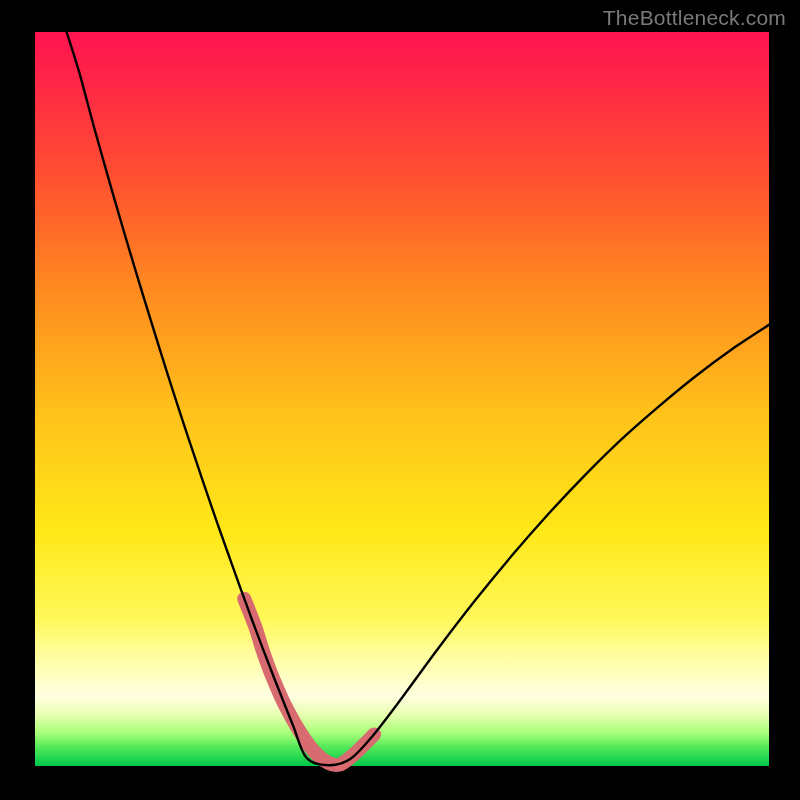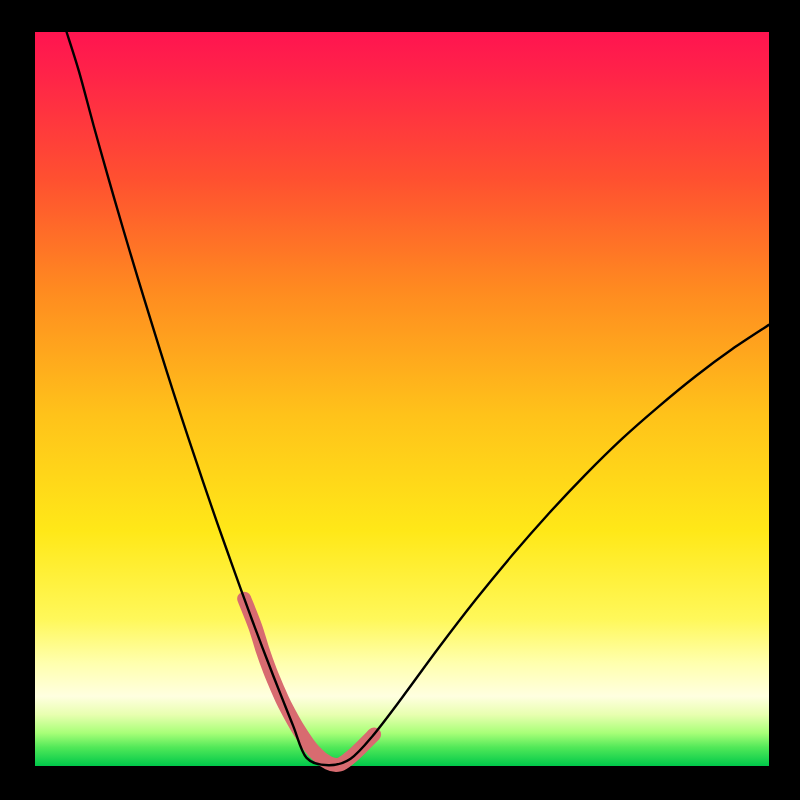--- a/index.html
+++ b/index.html
@@ -28,20 +28,21 @@
   }
   svg {
     position: absolute;
     inset: 0;
   }
 </style>
 </head>
 <body>
 
 <div class="frame">
+  <div class="watermark">TheBottleneck.com</div>
 
   <svg id="chart-svg" width="800" height="800" viewBox="0 0 800 800">
     <defs>
       <linearGradient id="bg-grad" x1="0" y1="0" x2="0" y2="1">
           <stop offset="0%" stop-color="#ff1450"></stop>
           <stop offset="6%" stop-color="#ff2448"></stop>
           <stop offset="20%" stop-color="#ff5030"></stop>
           <stop offset="35%" stop-color="#ff8a20"></stop>
           <stop offset="52%" stop-color="#ffc21a"></stop>
           <stop offset="68%" stop-color="#ffe818"></stop>

